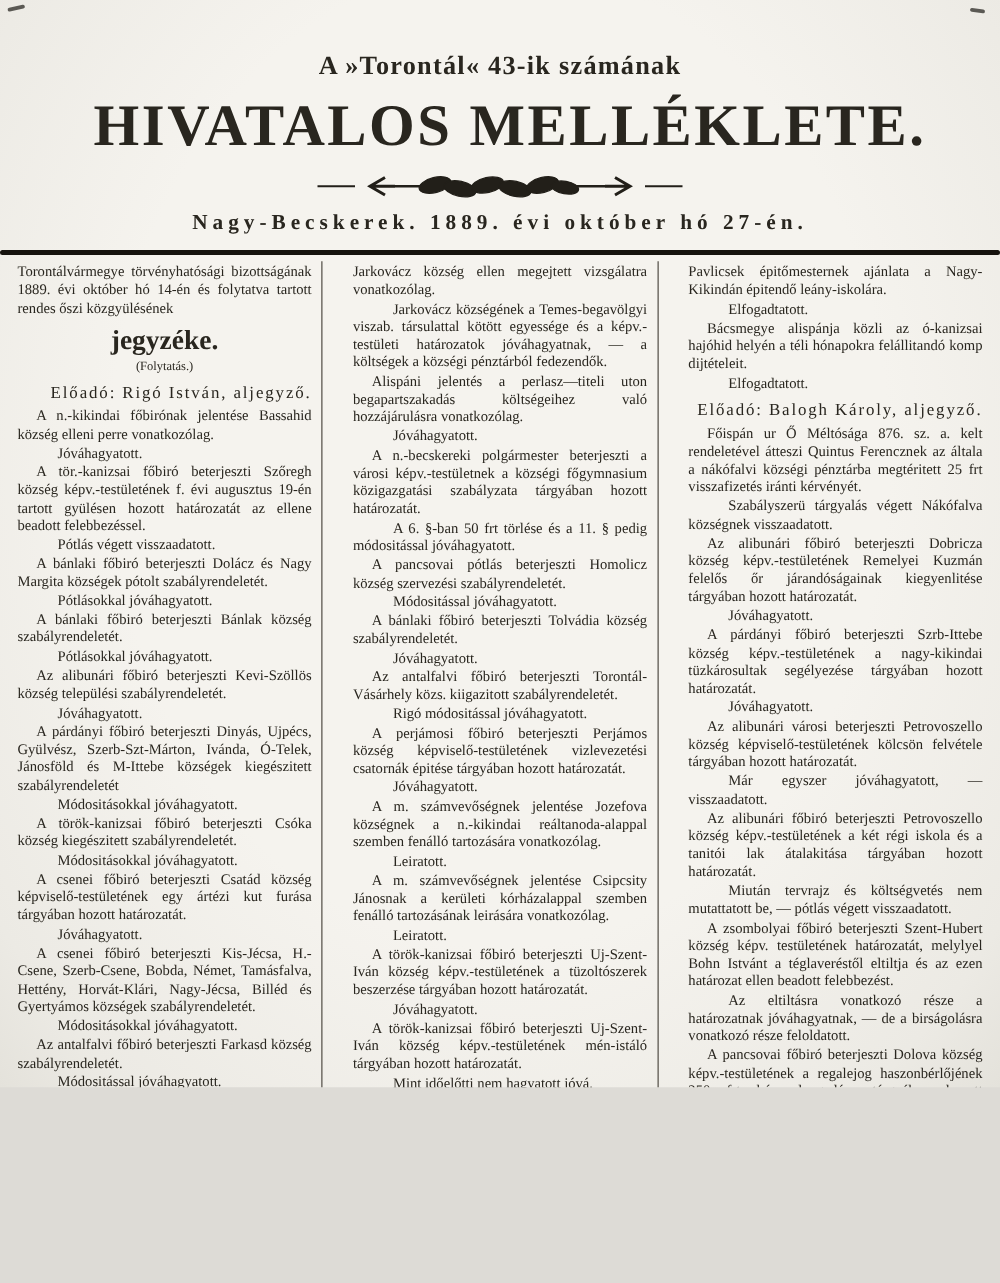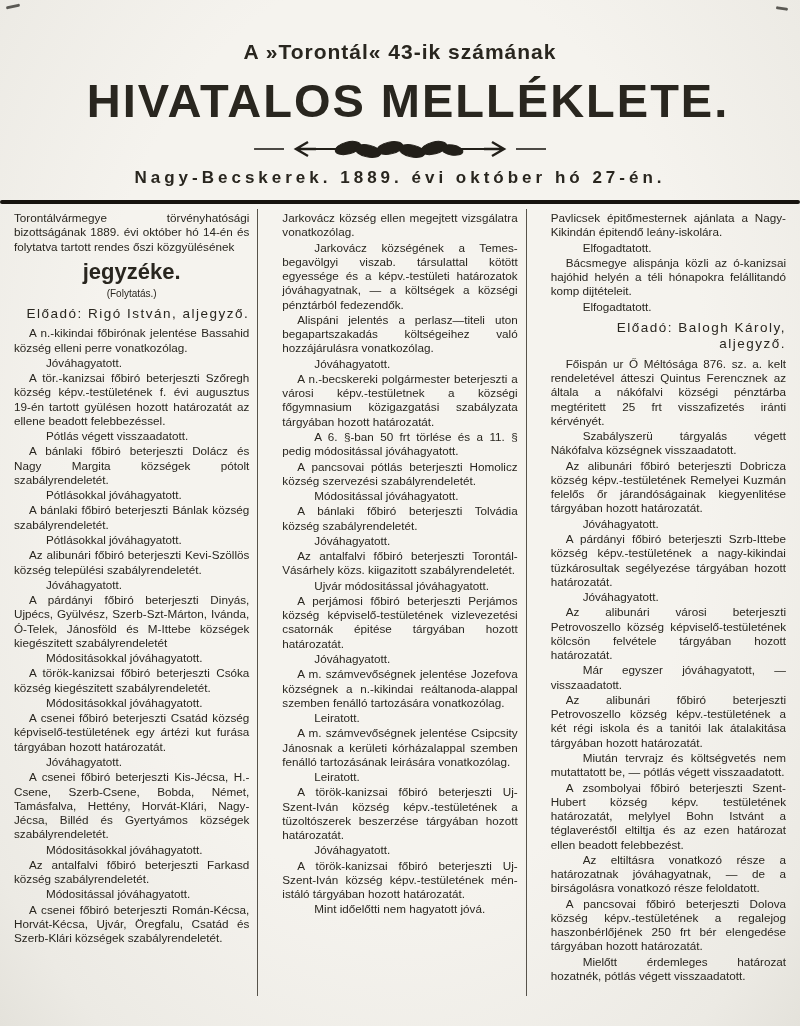--- a/index.html
+++ b/index.html
@@ -1,22 +1,22 @@
 <!DOCTYPE html>
 <html lang="hu"><head>
 <meta charset="utf-8">
 <style>
   html,body{margin:0;padding:0;background:#dddbd6;}
   .page{
     position:relative;
-    width:800px;height:1026px;
+    width:800px;height:870px;
     margin:0 auto;
     background:radial-gradient(ellipse at 50% 42%, #f5f3ee 55%, #eceae4 88%, #e4e2db 100%);
     color:#29261f;
-    font-family:Liberation Sans, sans-serif;
+    font-family:Liberation Serif, serif;
     overflow:hidden;
   }
   .scan-mark{position:absolute;background:#2a2823;opacity:.75;border-radius:2px;}
   .scan-mark.left{left:6px;top:5px;width:14px;height:3px;transform:rotate(-12deg);}
   .scan-mark.right{right:12px;top:7px;width:12px;height:3px;transform:rotate(8deg);}
   .masthead{text-align:center;padding-top:40px;}
   .kicker{font-size:21px;font-weight:700;letter-spacing:1px;}
   .title{font-size:47px;font-weight:700;letter-spacing:2px;margin-top:9px;white-space:nowrap;padding-left:16px;}
   .ornament{margin-top:8px;height:26px;}
   .dateline{font-size:17px;font-weight:700;letter-spacing:4px;margin-top:6px;}
@@ -105,21 +105,21 @@
         <p class="response">Jarkovácz községének a Temes-begavölgyi viszab. társulattal kötött egyessége és a képv.-testületi határozatok jóváhagyatnak, — a költségek a községi pénztárból fedezendők.</p>
         <p class="body">Alispáni jelentés a perlasz—titeli uton begapartszakadás költségeihez való hozzájárulásra vonatkozólag.</p>
         <p class="response">Jóváhagyatott.</p>
         <p class="body">A n.-becskereki polgármester beterjeszti a városi képv.-testületnek a községi főgymnasium közigazgatási szabályzata tárgyában hozott határozatát.</p>
         <p class="response">A 6. §-ban 50 frt törlése és a 11. § pedig módositással jóváhagyatott.</p>
         <p class="body">A pancsovai pótlás beterjeszti Homolicz község szervezési szabályrendeletét.</p>
         <p class="response">Módositással jóváhagyatott.</p>
         <p class="body">A bánlaki főbiró beterjeszti Tolvádia község szabályrendeletét.</p>
         <p class="response">Jóváhagyatott.</p>
         <p class="body">Az antalfalvi főbiró beterjeszti Torontál-Vásárhely közs. kiigazitott szabályrendeletét.</p>
-        <p class="response">Ujvár módositással jóváhagyatott.</p>
+        <p class="response">Rigó módositással jóváhagyatott.</p>
         <p class="body">A perjámosi főbiró beterjeszti Perjámos község képviselő-testületének vizlevezetési csatornák épitése tárgyában hozott határozatát.</p>
         <p class="response">Jóváhagyatott.</p>
         <p class="body">A m. számvevőségnek jelentése Jozefova községnek a n.-kikindai reáltanoda-alappal szemben fenálló tartozására vonatkozólag.</p>
         <p class="response">Leiratott.</p>
         <p class="body">A m. számvevőségnek jelentése Csipcsity Jánosnak a kerületi kórházalappal szemben fenálló tartozásának leirására vonatkozólag.</p>
         <p class="response">Leiratott.</p>
         <p class="body">A török-kanizsai főbiró beterjeszti Uj-Szent-Iván község képv.-testületének a tüzoltószerek beszerzése tárgyában hozott határozatát.</p>
         <p class="response">Jóváhagyatott.</p>
         <p class="body">A török-kanizsai főbiró beterjeszti Uj-Szent-Iván község képv.-testületének mén-istáló tárgyában hozott határozatát.</p>
         <p class="response">Mint időelőtti nem hagyatott jóvá.</p>

